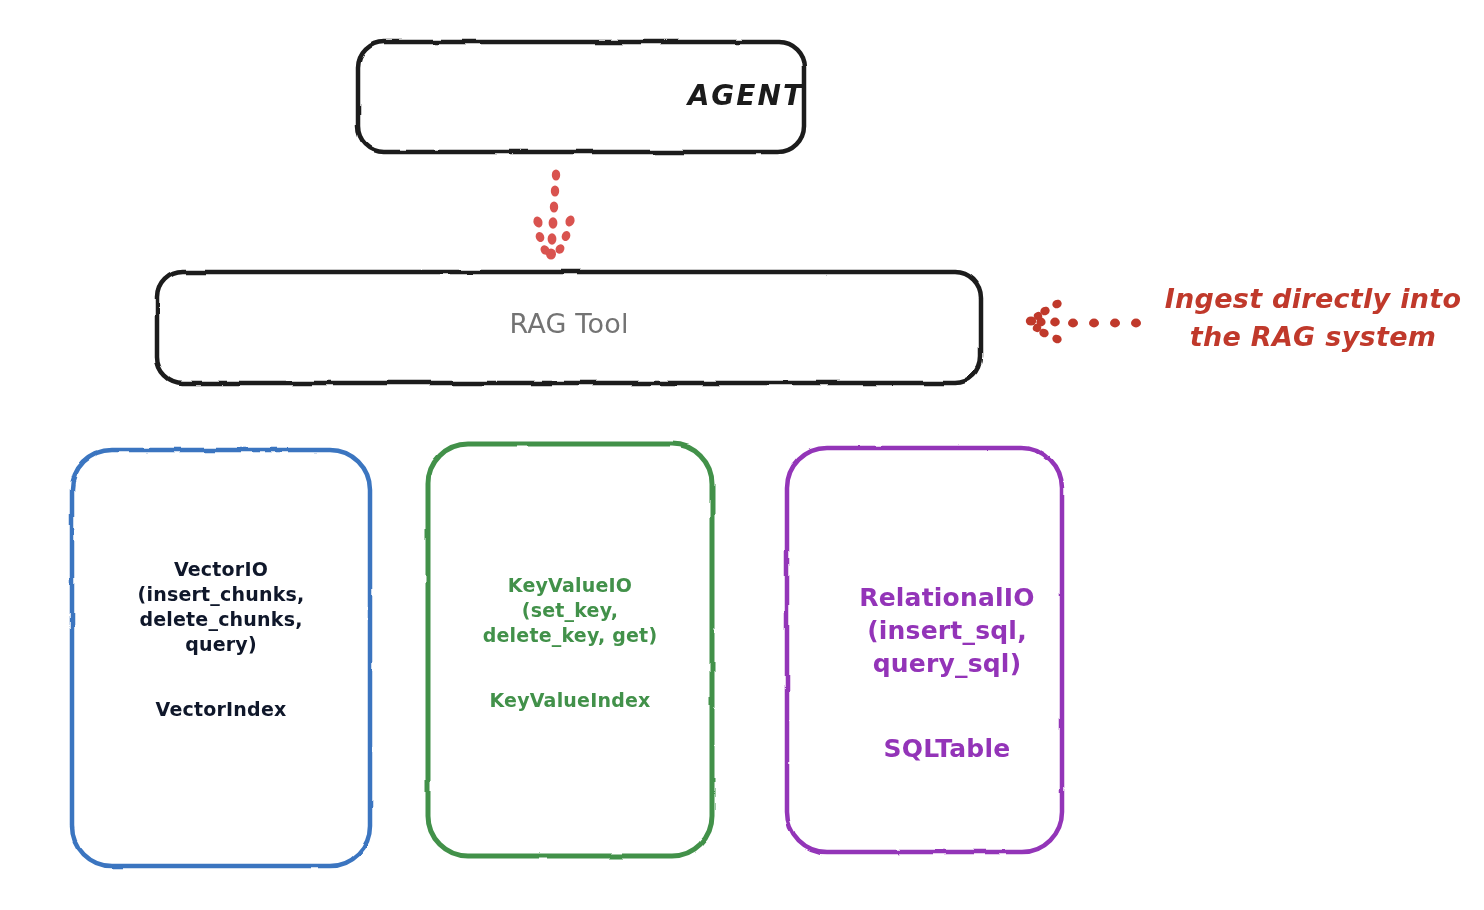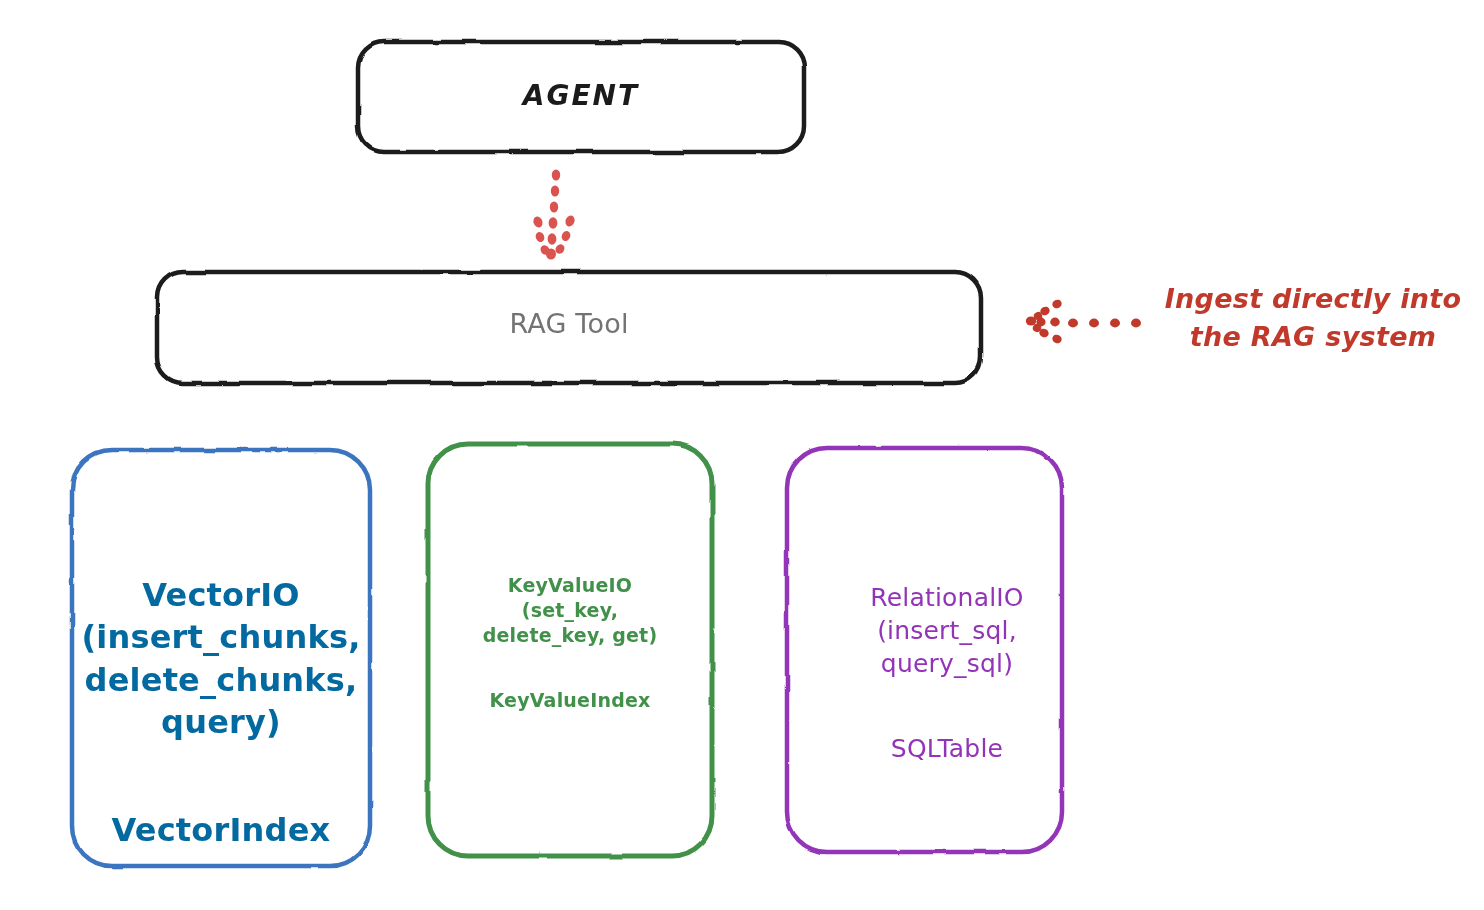--- a/index.html
+++ b/index.html
@@ -32,48 +32,49 @@
     pointer-events: none;
   }
   #agent-text {
     left: 358px; top: 78px;
     width: 446px;
     font-size: 28px;
     font-style: italic;
     font-weight: 600;
     color: #1b1b1b;
     letter-spacing: 2px;
+    text-align: right;
   }
   #rag-text {
     left: 157px; top: 306px;
     width: 824px;
     font-size: 27px;
     font-weight: 500;
     color: #737373;
   }
 
   #vector-text {
     left: 72px; top: 532px;
     width: 298px;
-    font-size: 32px;
+    font-size: 19px;
     font-weight: 600;
-    color: #0369a1;
+    color: #0f172a;
   }
   #kv-text {
     left: 420px; top: 548px;
     width: 300px;
     font-size: 19px;
     font-weight: 600;
     color: #42914a;
   }
   #rel-text {
     left: 785px; top: 548px;
     width: 324px;
     font-size: 25px;
-    font-weight: 400;
+    font-weight: 700;
     color: #9334b8;
     text-align: center;
   }
 
   .spacer-gap { display: block; height: 0.75em; }
 
   
   #annotation-text {
     position: absolute;
     left: 1148px; top: 280px;

